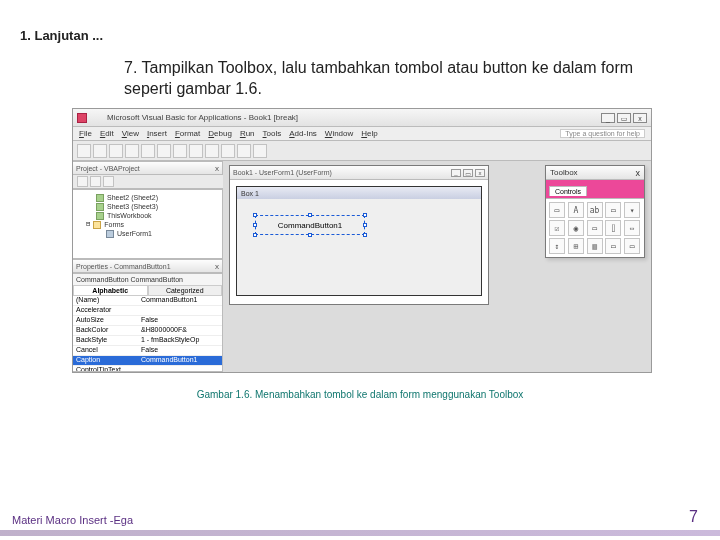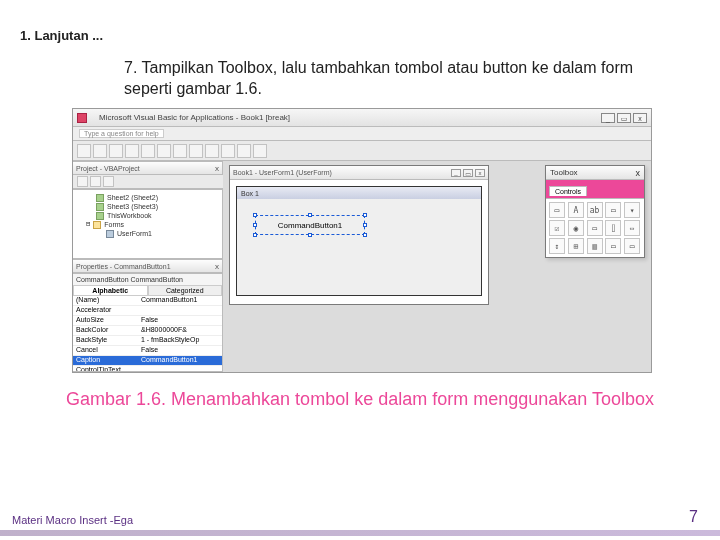--- a/index.html
+++ b/index.html
@@ -25,21 +25,21 @@
     border: 1px solid #9a9a9a;
     overflow: hidden;
   }
   
   .titlebar {
     height: 18px; background: linear-gradient(#f6f6f6,#e3e3e3);
     display: flex; align-items: center; padding: 0 4px;
     font-size: 8px; color: #444; border-bottom: 1px solid #bbb;
     justify-content: space-between;
   }
-  .title-left { display:flex; align-items:center; gap:12px; }
+  .title-left { display:flex; align-items:center; gap:20px; }
   .win-icons { display:flex; gap:2px; }
   .win-icons span { width:14px; height:10px; border:1px solid #888; background:#f4f4f4; font-size:7px; text-align:center; line-height:9px; }
   .menubar {
     height: 14px; background: #eee; display:flex; align-items:center;
     gap: 8px; padding: 0 6px; font-size: 8px; color:#333;
     border-bottom:1px solid #bbb; justify-content: space-between;
   }
   .menus { display:flex; gap:8px; }
   .menus span:first-letter { text-decoration: underline; }
   .helpbox { font-size:7px; color:#888; border:1px solid #ccc; padding:0 4px; background:#fff; }
@@ -128,21 +128,21 @@
   .tb-tab { font-size:7px; padding:1px 5px; border:1px solid #bbb; border-bottom:none;
     background:#fff; display:inline-block; margin:2px 0 0 3px; }
   .tb-grid { display:grid; grid-template-columns: repeat(5, 1fr); gap:2px; padding:3px; background:#fff;
     border-top:1px solid #bbb; }
   .tb-item { width:16px; height:16px; border:1px solid #c5c5c5; background:#fafafa;
     display:flex; align-items:center; justify-content:center; font-size:8px; color:#555;
     font-family: monospace; }
 
   .caption {
     position: absolute; top: 388px; left: 0; width: 720px;
-    text-align: center; font-size: 18px; color: #ec4899; line-height:1.3;
+    text-align: center; font-size: 10px; color: #0f766e; line-height:1.3;
   }
   .footer-left {
     position:absolute; bottom:14px; left:12px;
     font-size:11px; color:#5a2f82;
   }
   .footer-right {
     position:absolute; bottom:14px; right:22px;
     font-size:16px; color:#5a2f82;
   }
   .underline-purple {
@@ -165,20 +165,33 @@
       <span>Microsoft Visual Basic for Applications - Book1 [break]</span>
     </div>
     <div class="win-icons">
       <span>_</span>
       <span>▭</span>
       <span>x</span>
     </div>
   </div>
 
   <div class="menubar">
+    <div class="menus">
+      <span>File</span>
+      <span>Edit</span>
+      <span>View</span>
+      <span>Insert</span>
+      <span>Format</span>
+      <span>Debug</span>
+      <span>Run</span>
+      <span>Tools</span>
+      <span>Add-Ins</span>
+      <span>Window</span>
+      <span>Help</span>
+    </div>
     <div class="helpbox">Type a question for help</div>
   </div>
 
   <div class="toolbar-row">
     <div class="tb-btn"></div>
     <div class="tb-btn"></div>
     <div class="tb-btn"></div>
     <div class="tb-btn"></div>
     <div class="tb-btn"></div>
     <div class="tb-btn"></div>

